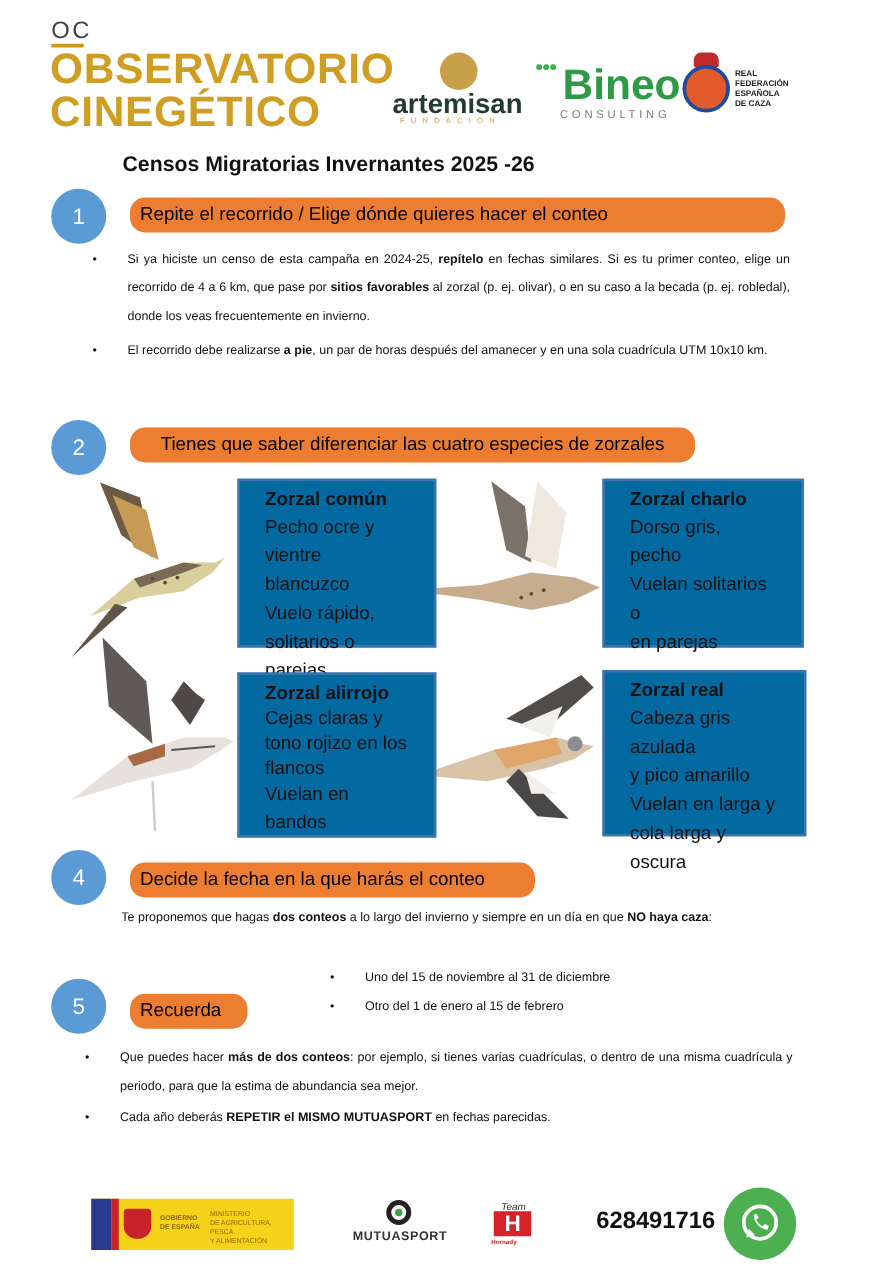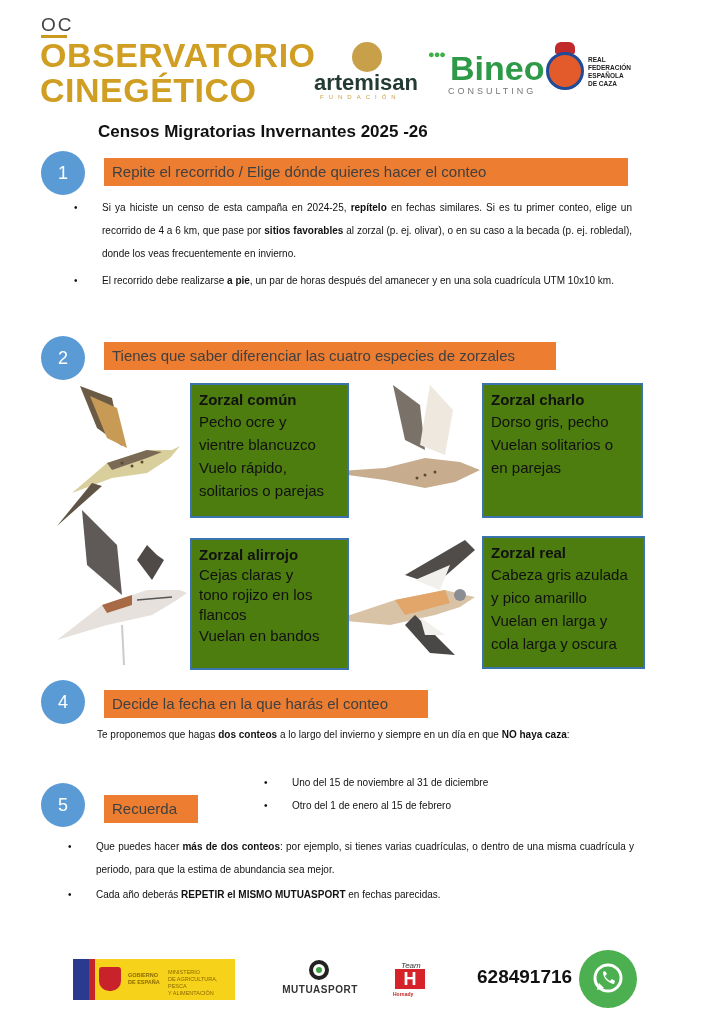--- a/index.html
+++ b/index.html
@@ -22,28 +22,28 @@
   .bineo .sub { position: absolute; left: 20px; top: 40px; font-size: 9px; letter-spacing: 3px; color: #777; }
   .rfec { left: 546px; top: 42px; width: 100px; height: 56px; }
   .rfec .crest { position: absolute; left: 0; top: 10px; width: 38px; height: 38px; border-radius: 50%; border: 3px solid #1f4b99; background: #e35b2b; box-sizing: border-box; }
   .rfec .crown { position: absolute; left: 9px; top: 0; width: 20px; height: 12px; background: #c12a2a; border-radius: 6px 6px 2px 2px; }
   .rfec .txt { position: absolute; left: 42px; top: 14px; font-size: 6.5px; font-weight: 700; line-height: 8px; color: #222; }
   
   .main-title { left: 98px; top: 122px; font-size: 17px; font-weight: 700; color: #111; }
   
   .circle { width: 44px; height: 44px; border-radius: 50%; background: #5b9bd5; color: #fff; font-size: 18px;
             display: flex; align-items: center; justify-content: center; }
-  .bar { background: #ed7d31; color: #404040; font-size: 15px; padding: 0 8px; height: 28px; line-height: 28px; box-sizing: border-box; white-space: nowrap; }
+  .bar { background: #ed7d31; color: #000000; font-size: 15px; padding: 0 8px; height: 28px; line-height: 28px; box-sizing: border-box; white-space: nowrap; border-radius: 12px; }
   .para { font-size: 10px; line-height: 23px; color: #111; text-align: justify; }
   .para b { font-weight: 700; }
   ul.bl { margin: 0; padding: 0; list-style: none; }
   ul.bl li { position: relative; padding-left: 28px; }
   ul.bl li::before { content: "•"; position: absolute; left: 0; top: 0; }
   
-  .box { border: 2.5px solid #3b73ad; box-sizing: border-box; background: #4d7c0f; padding: 4px 7px; }
+  .box { border: 2.5px solid #3b73ad; box-sizing: border-box; background: #0369a1; padding: 4px 20px; }
   .box .sp-name { font-size: 15px; font-weight: 700; line-height: 21px; }
   .box .sp-line { font-size: 15px; line-height: 23px; }
   
   .bird svg { display: block; }
   
   .gob { left: 73px; top: 959px; width: 162px; height: 41px; background: #f7d21a; }
   .gob .flag { position: absolute; left: 0; top: 0; width: 16px; height: 41px; background: #2a3b8f; }
   .gob .flag2 { position: absolute; left: 16px; top: 0; width: 6px; height: 41px; background: #c8222a; }
   .gob .shield { position: absolute; left: 26px; top: 8px; width: 22px; height: 24px; background: #c8222a; border-radius: 3px 3px 10px 10px; }
   .gob .t1 { position: absolute; left: 55px; top: 13px; font-size: 5.5px; line-height: 7px; color: #8a6a00; font-weight: 700; }
@@ -98,21 +98,21 @@
 <div class="abs bar" style="left:104px;top:158px;width:524px;">Repite el recorrido / Elige dónde quieres hacer el conteo</div>
 
 <div class="abs para" style="left:74px;top:196px;width:558px;">
   <ul class="bl">
     <li><span>Si ya hiciste un censo de esta campaña en 2024-25, </span><b>repítelo</b><span> en fechas similares. Si es tu primer conteo, elige un recorrido de 4 a 6 km, que pase por </span><b>sitios favorables</b><span> al zorzal (p. ej. olivar), o en su caso a la becada (p. ej. robledal), donde los veas frecuentemente en invierno.</span></li>
     <li style="margin-top:4px;"><span>El recorrido debe realizarse </span><b>a pie</b><span>, un par de horas después del amanecer y en una sola cuadrícula UTM 10x10 km.</span></li>
   </ul>
 </div>
 
 <div class="abs circle" style="left:41px;top:336px;">2</div>
-<div class="abs bar" style="left:104px;top:342px;width:452px;">Tienes que saber diferenciar las cuatro especies de zorzales</div>
+<div class="abs bar" style="left:104px;top:342px;width:452px;text-align:center;">Tienes que saber diferenciar las cuatro especies de zorzales</div>
 
 <div class="abs bird" style="left:52px;top:378px;">
   <svg width="135" height="150" viewBox="0 0 135 150">
     <path d="M28 8 L45 50 L70 68 L60 20 Z" fill="#6b5b45"></path>
     <path d="M38 18 L55 60 L75 70 L65 30 Z" fill="#c79a55"></path>
     <path d="M20 115 L55 85 L95 72 L120 72 L128 68 L118 80 L95 95 L60 100 Z" fill="#d8cf9c"></path>
     <path d="M55 85 L95 72 L110 74 L95 80 L60 92 Z" fill="#7a6a55"></path>
     <path d="M5 148 L40 105 L50 108 Z" fill="#5f5445"></path>
     <circle cx="70" cy="85" r="1.5" fill="#5a4a30"></circle>
       <circle cx="80" cy="88" r="1.5" fill="#5a4a30"></circle>

